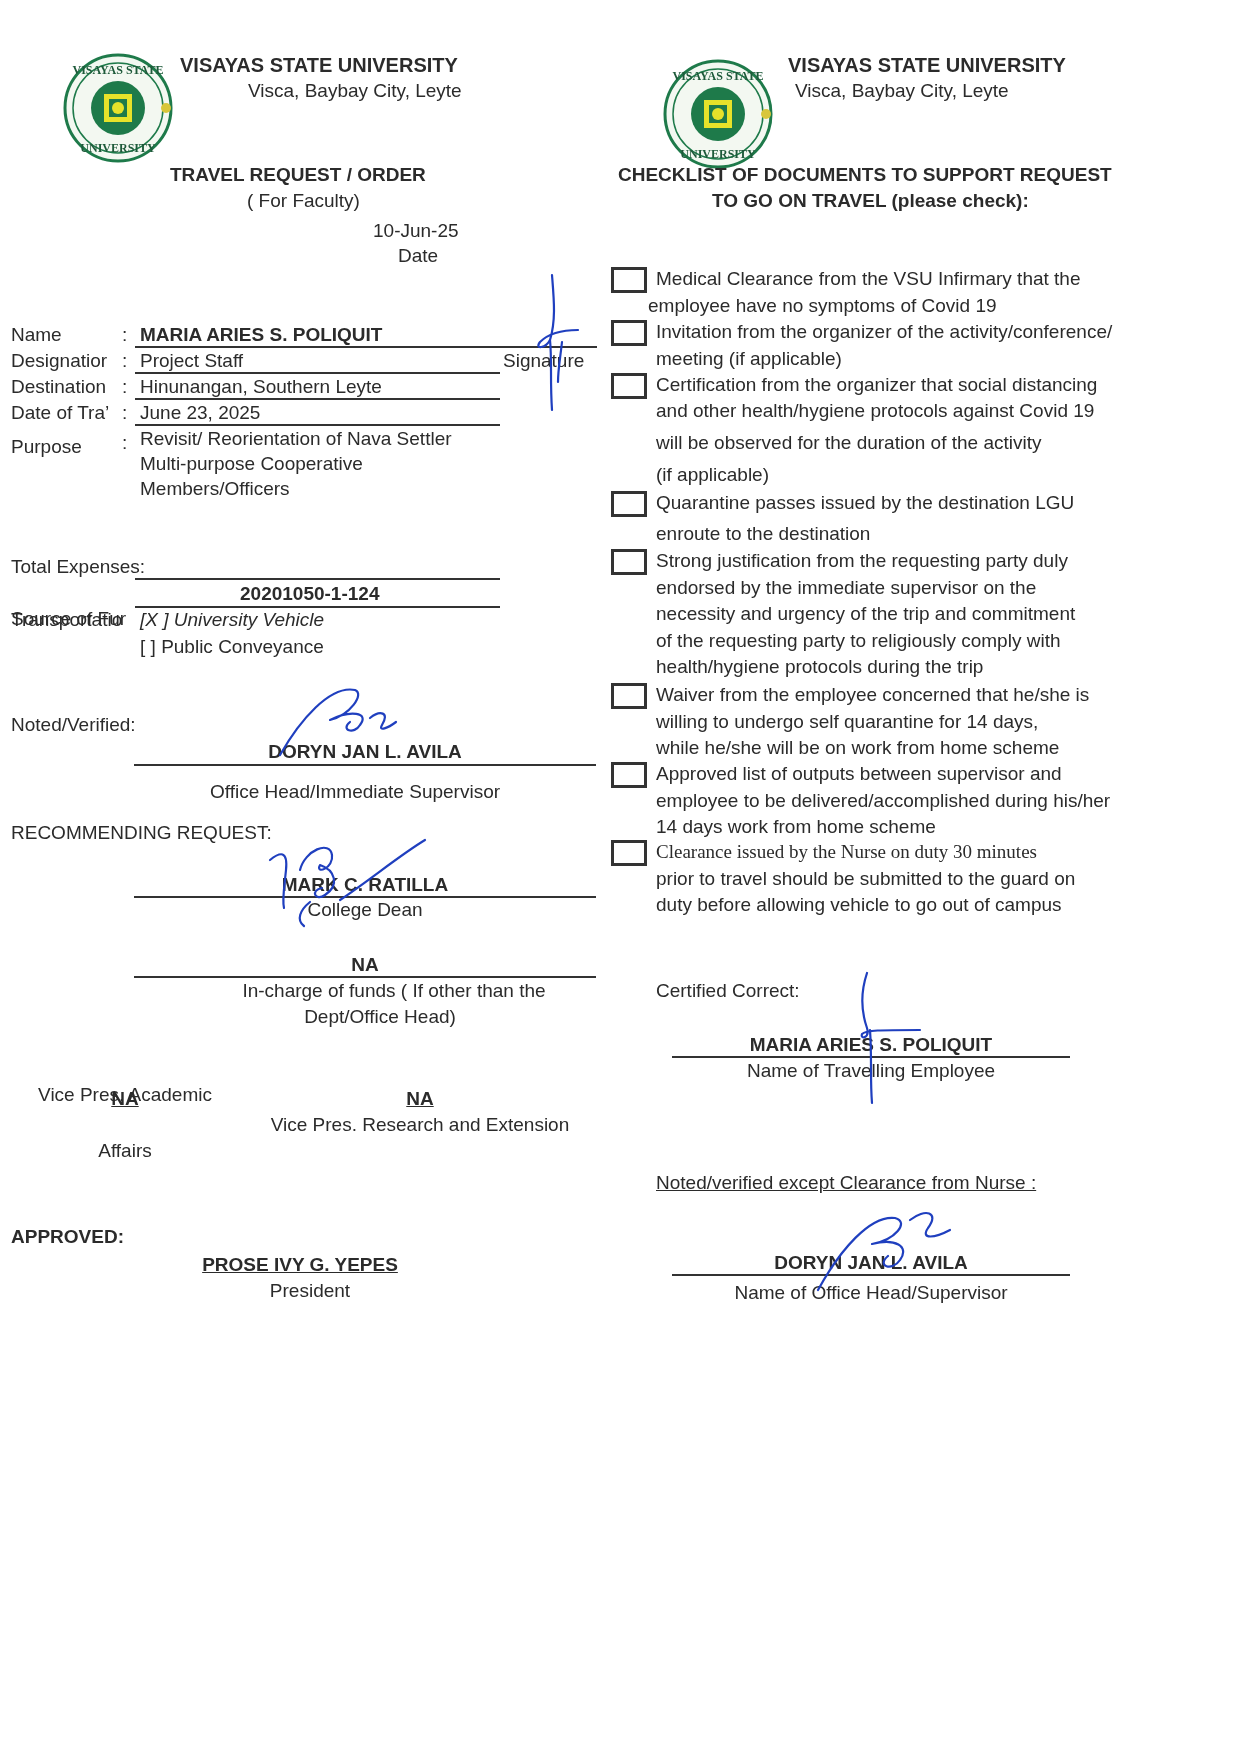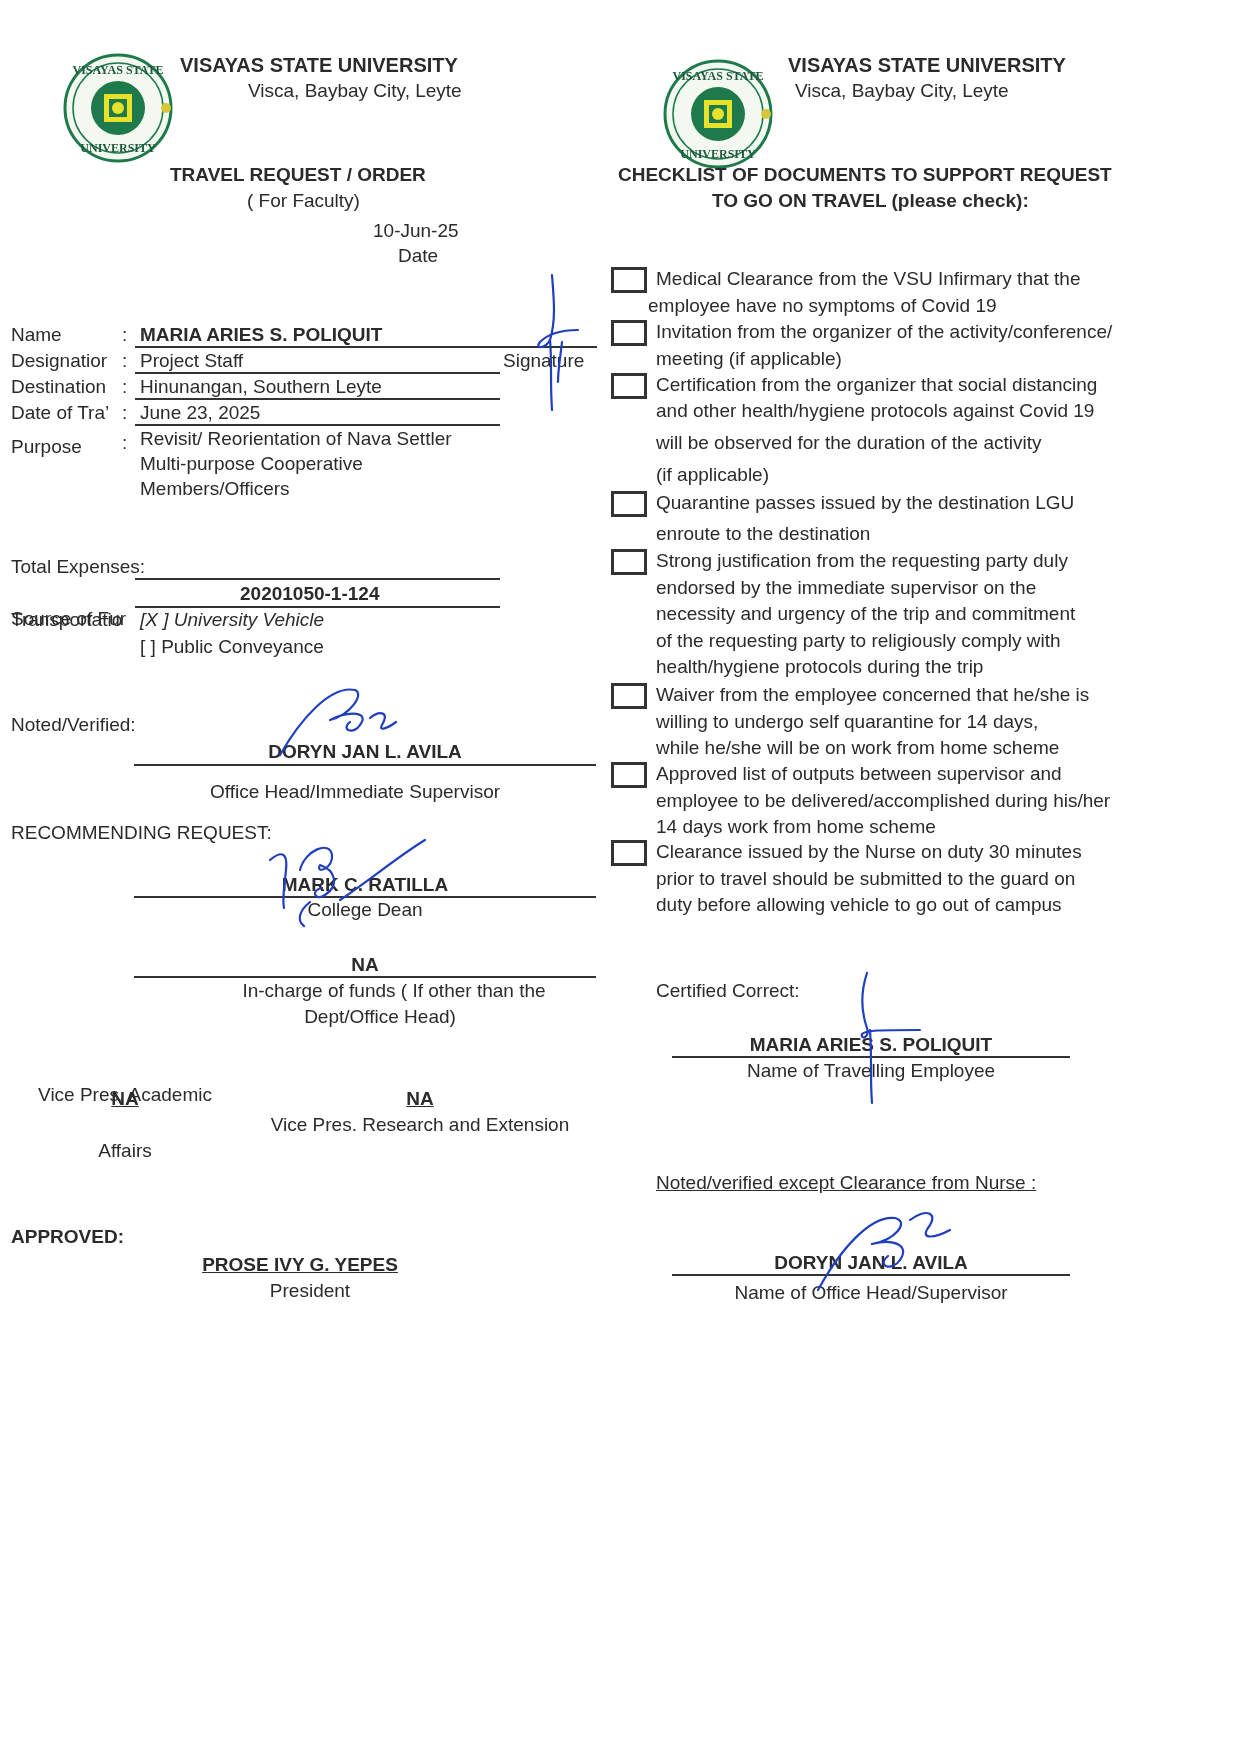--- a/index.html
+++ b/index.html
@@ -173,21 +173,21 @@
       <div class="check-text" style="left: 656px; top: 653px;">health/hygiene protocols during the trip</div>
       <div class="cbox" style="left: 611px; top: 683px;"></div>
       <div class="check-text" style="left: 656px; top: 681px;">Waiver from the employee concerned that he/she is</div>
       <div class="check-text" style="left: 656px; top: 707.5px;">willing to undergo self quarantine for 14 days,</div>
       <div class="check-text" style="left: 656px; top: 734px;">while he/she will be on work from home scheme</div>
       <div class="cbox" style="left: 611px; top: 762px;"></div>
       <div class="check-text" style="left: 656px; top: 760px;">Approved list of outputs between supervisor and</div>
       <div class="check-text" style="left: 656px; top: 786.5px;">employee to be delivered/accomplished during his/her</div>
       <div class="check-text" style="left: 656px; top: 813px;">14 days work from home scheme</div>
       <div class="cbox" style="left: 611px; top: 840px;"></div>
-      <div class="check-text" style="left: 656px; top: 838px;">Clearance issued by the Nurse on duty 30 minutes</div>
+      <div class="check-text" style="left: 656px; top: 838px; font-family: Liberation Serif, serif;">Clearance issued by the Nurse on duty 30 minutes</div>
       <div class="check-text" style="left: 656px; top: 864.5px;">prior to travel should be submitted to the guard on</div>
       <div class="check-text" style="left: 656px; top: 891px;">duty before allowing vehicle to go out of campus</div>
     </div>
 
   <div class="abs" style="left:656px;top:980px;">Certified Correct:</div>
   <div class="abs bold center" style="left:672px;width:398px;top:1034px;">MARIA ARIES S. POLIQUIT</div>
   <div class="hline" style="left:672px;top:1056px;width:398px;"></div>
   <div class="abs center" style="left:672px;width:398px;top:1060px;">Name of Travelling Employee</div>
   <svg class="sig" style="left:840px;top:968px;" width="90" height="140" viewBox="0 0 90 140">
     <path d="M27 5 C22 20, 20 40, 27 60 C30 70, 20 72, 22 66 C26 62, 40 62, 80 62"></path>

